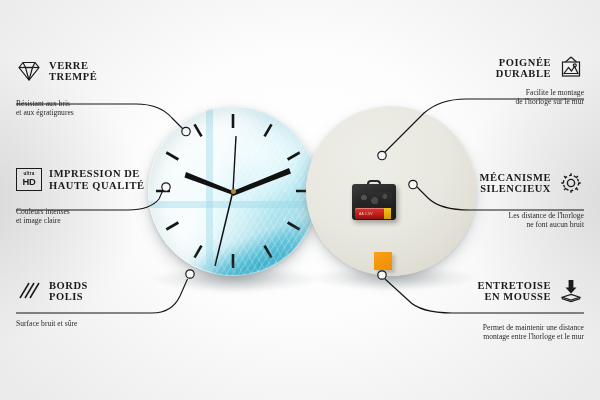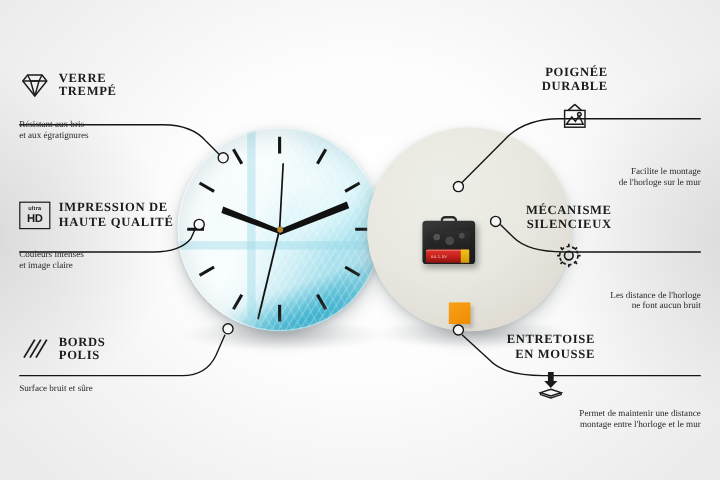--- a/index.html
+++ b/index.html
@@ -26,21 +26,21 @@
   }
 
   
   #lines { position: absolute; left: 0; top: 0; width: 600px; height: 400px; }
 
   
   .callout { position: absolute; }
   .cal-head {
     display: flex; align-items: center; gap: 7px;
   }
-  .cal-head.right { flex-direction: column; justify-content: flex-end; }
+  .cal-head.right { flex-direction: row; justify-content: flex-end; }
   .cal-title {
     font-family: "Liberation Serif", serif;
     font-weight: bold;
     font-size: 10.5px;
     line-height: 11.5px;
     letter-spacing: .55px;
     color: #1b1b1b;
     text-transform: uppercase;
     white-space: nowrap;
   }
@@ -339,21 +339,21 @@
             <g fill="none" stroke="#1b1b1b" stroke-width="1.2">
           <path d="M13 2 L7.5 7"></path>
               <path d="M13 2 L18.5 7"></path>
           <rect x="4.5" y="7" width="17" height="14"></rect>
           <path d="M6 18.5 L10.5 12.5 L13.5 16 L16.5 11.5 L20 18.5 Z"></path>
           <circle cx="16.8" cy="10.3" r="1.5"></circle>
         </g>
           </svg>
       </span>
     </div>
-    <div class="cal-desc r" style="margin-top:24px;">
+    <div class="cal-desc r" style="margin-top:4px;">
       <span>Facilite le montage</span><br><span>de l'horloge sur le mur</span>
     </div>
   </div>
 
   <div class="callout" style="right:16px; top:170px; width:220px;">
     <div class="cal-head right">
       <span class="cal-title r"><span>MÉCANISME</span><br><span>SILENCIEUX</span></span>
       <span class="ico">
         <svg viewBox="0 0 26 26">
             <g fill="none" stroke="#1b1b1b" stroke-width="1.4">
@@ -376,18 +376,18 @@
       <span class="ico">
         <svg viewBox="0 0 26 26">
             <g fill="none" stroke="#1b1b1b" stroke-width="1.2">
           <path d="M10.6 2 h4.8 v7.4 h3.1 L13 15.4 L7.5 9.4 h3.1 Z" fill="#1b1b1b" stroke="none"></path>
           <path d="M13 16.4 L21.6 19.2 L13 22 L4.4 19.2 Z"></path>
           <path d="M4.4 19.2 v1.6 L13 23.6 L21.6 20.8 v-1.6"></path>
         </g>
           </svg>
       </span>
     </div>
-    <div class="cal-desc r" style="margin-top:3px;">
+    <div class="cal-desc r" style="margin-top:16px;">
       <span>Permet de maintenir une distance</span><br><span>montage entre l'horloge et le mur</span>
     </div>
   </div>
 
 </div>
 
 </body></html>

